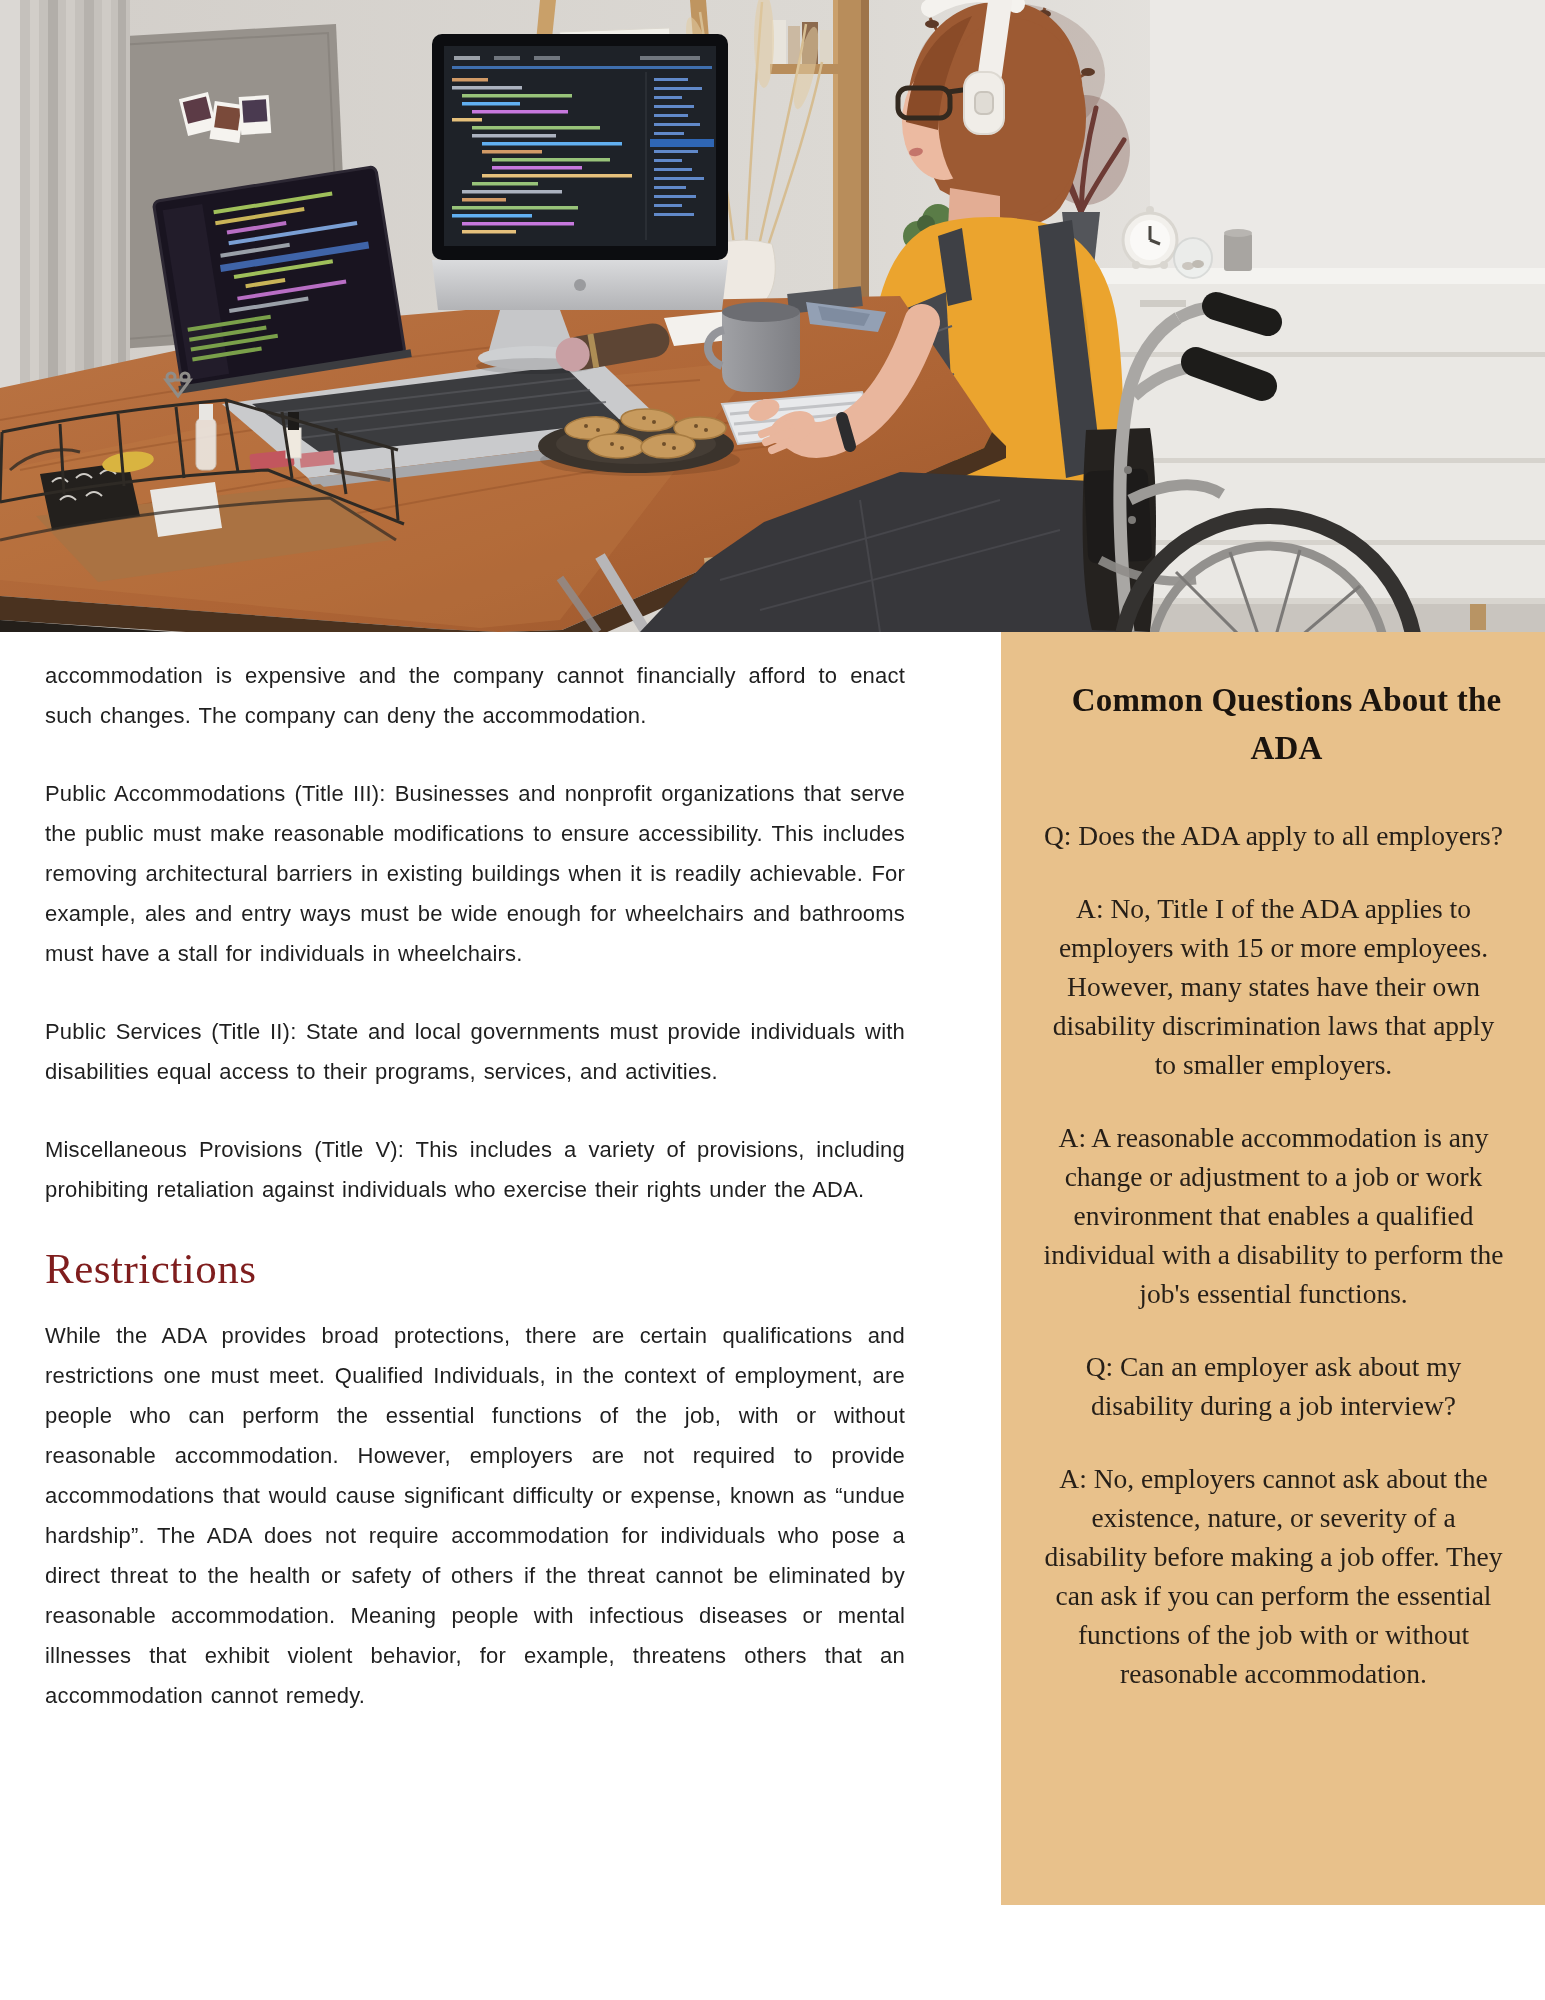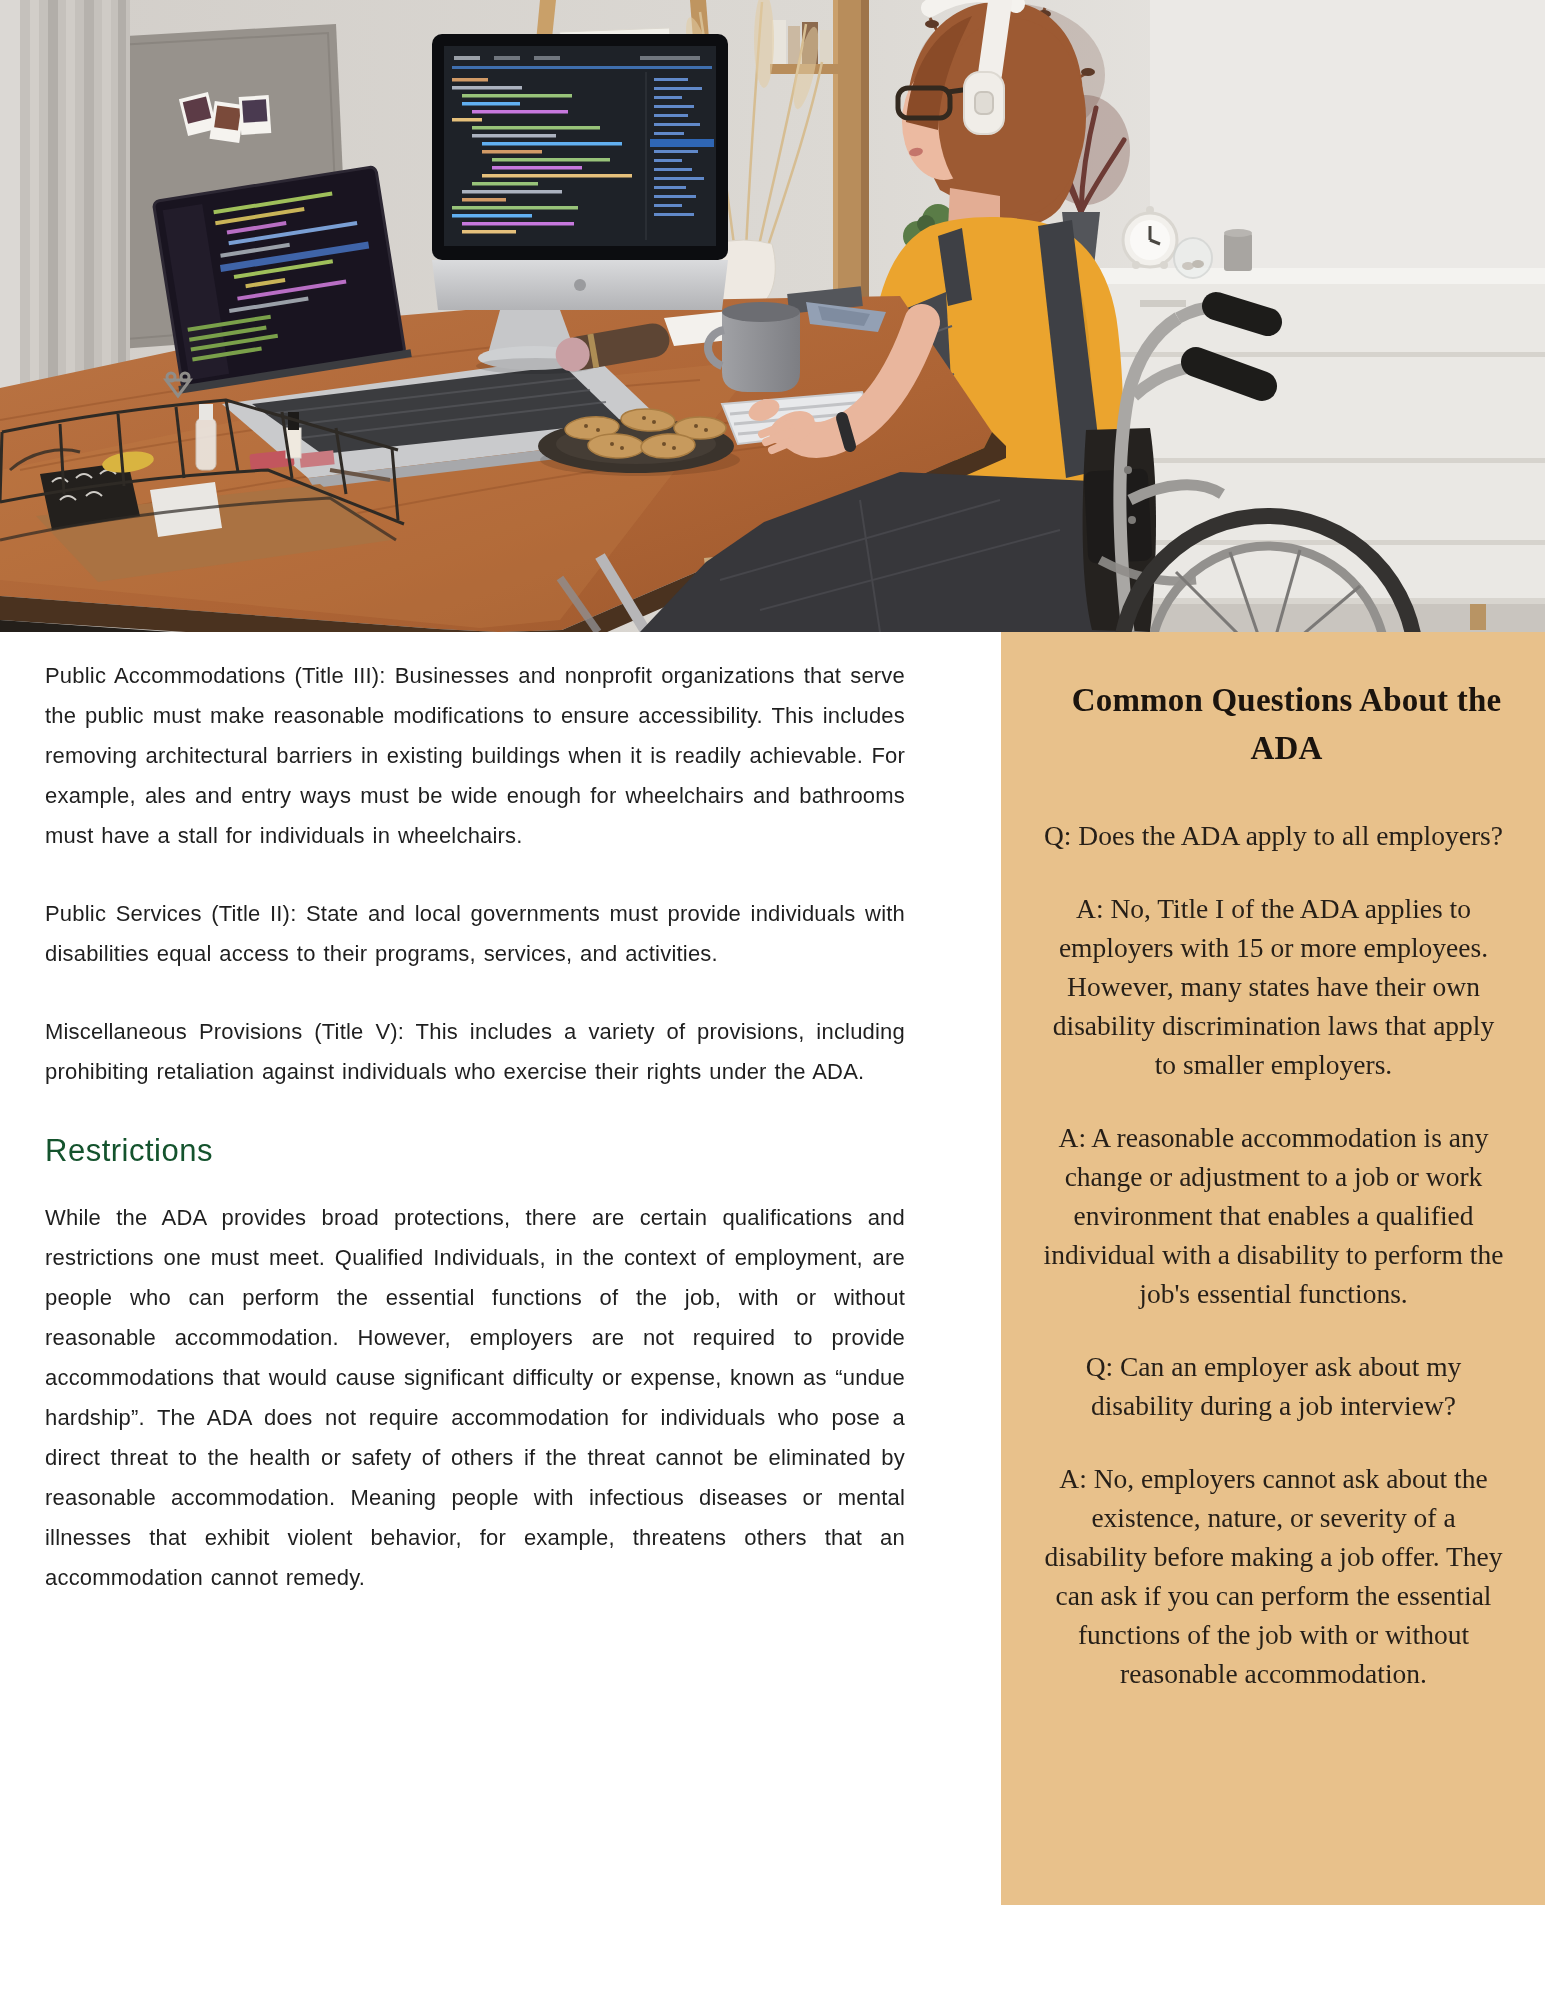--- a/index.html
+++ b/index.html
@@ -11,22 +11,22 @@
   .hero{position:absolute;left:0;top:0;width:1545px;height:632px;overflow:hidden;}
   .hero svg{display:block;}
 
   .left-col{
     position:absolute;left:45px;top:632px;width:860px;padding-top:24px;
     font-size:22px;line-height:40px;letter-spacing:.2px;word-spacing:1.5px;
     text-align:justify;color:#1f1f1f;
   }
   .left-col p{margin:0 0 38px;}
   .restrictions-heading{
-    font-family:Liberation Sans, sans-serif;font-weight:500;font-size:31px;
-    line-height:42px;color:#14532d;letter-spacing:.5px;margin:2px 0 26px;
+    font-family:Liberation Serif, serif;font-weight:500;font-size:43px;
+    line-height:42px;color:#7f1d1d;letter-spacing:.5px;margin:2px 0 26px;
   }
   .sidebar{
     position:absolute;left:1001px;top:632px;width:571px;height:1273px;
     background:var(--sidebar-bg);box-sizing:border-box;
     padding:44px 42px 0 42px;
     font-family:"Liberation Serif",serif;color:#261f18;
   }
   .sidebar-title{
     font-size:33px;line-height:48px;font-weight:700;text-align:center;
     color:#1b140e;margin:0 0 44px;letter-spacing:.2px;
@@ -467,20 +467,21 @@
         <line x1="1268" y1="664" x2="1300" y2="550"></line>
             <line x1="1268" y1="664" x2="1360" y2="586"></line>
       </g>
     </g>
   </g>
 </svg>
 </div>
 
 <main>
   <section class="left-col">
+    <p>accommodation is expensive and the company cannot financially afford to enact such changes. The company can deny the accommodation.</p>
     <p>Public Accommodations (Title III): Businesses and nonprofit organizations that serve the public must make reasonable modifications to ensure accessibility. This includes removing architectural barriers in existing buildings when it is readily achievable. For example, ales and entry ways must be wide enough for wheelchairs and bathrooms must have a stall for individuals in wheelchairs.</p>
     <p>Public Services (Title II): State and local governments must provide individuals with disabilities equal access to their programs, services, and activities.</p>
     <p>Miscellaneous Provisions (Title V): This includes a variety of provisions, including prohibiting retaliation against individuals who exercise their rights under the ADA.</p>
     <h2 class="restrictions-heading">Restrictions</h2>
     <p>While the ADA provides broad protections, there are certain qualifications and restrictions one must meet.  Qualified Individuals, in the context of employment, are people who can perform the essential functions of the job, with or without reasonable accommodation. However, employers are not required to provide accommodations that would cause significant difficulty or expense, known as “undue hardship”. The ADA does not require accommodation for individuals who pose a direct threat to the health or safety of others if the threat cannot be eliminated by reasonable accommodation. Meaning people with infectious diseases or mental illnesses that exhibit violent behavior, for example, threatens others that an accommodation cannot remedy.</p>
   </section>
 
   <aside class="sidebar">
     <h2 class="sidebar-title">Common Questions About the ADA</h2>
     <p class="qa">Q: Does the ADA apply to all employers?</p>

